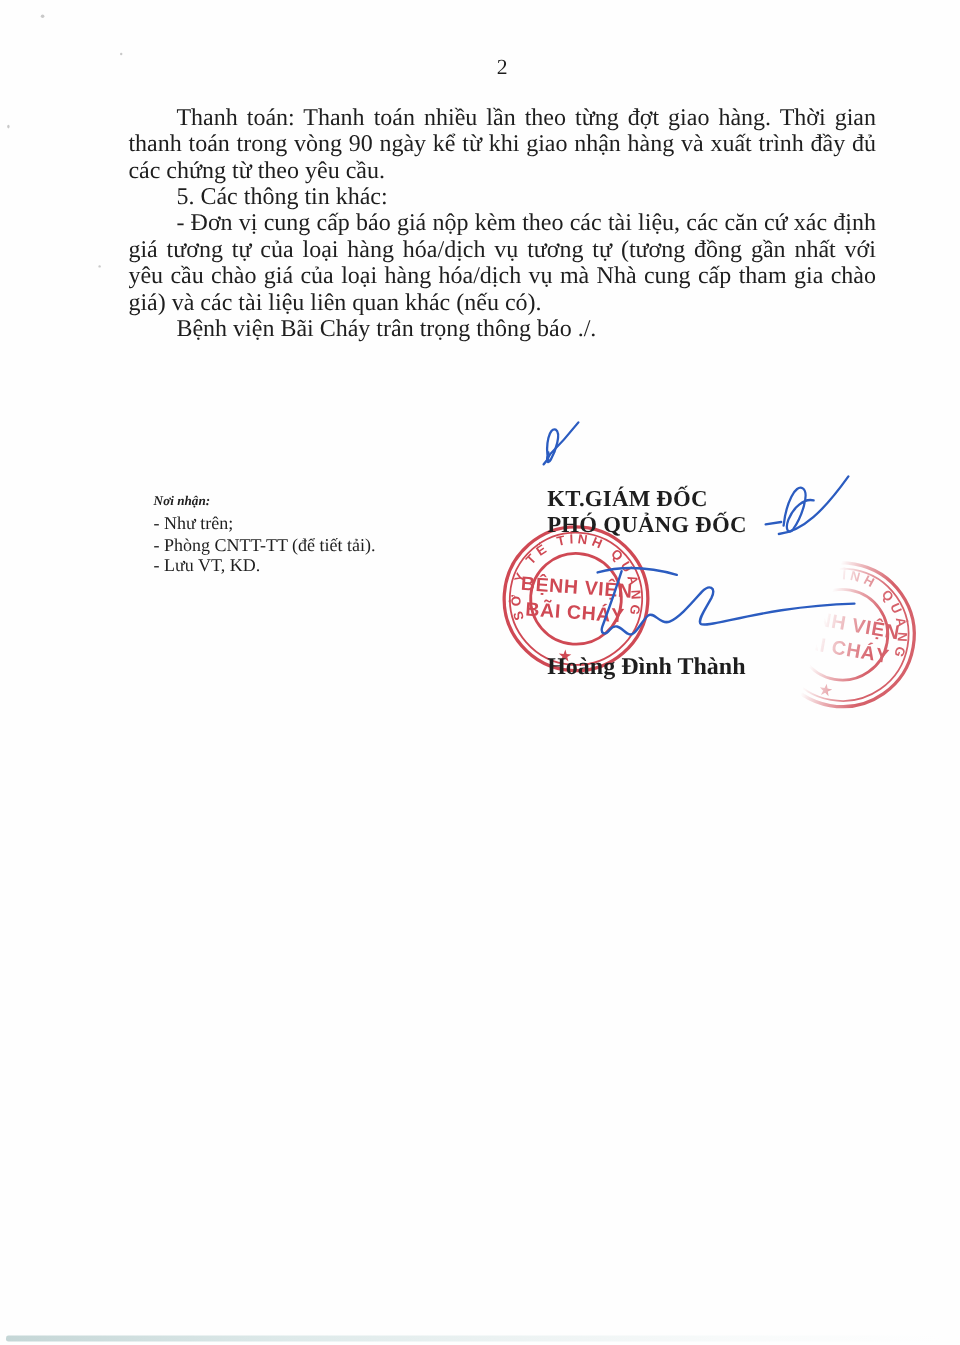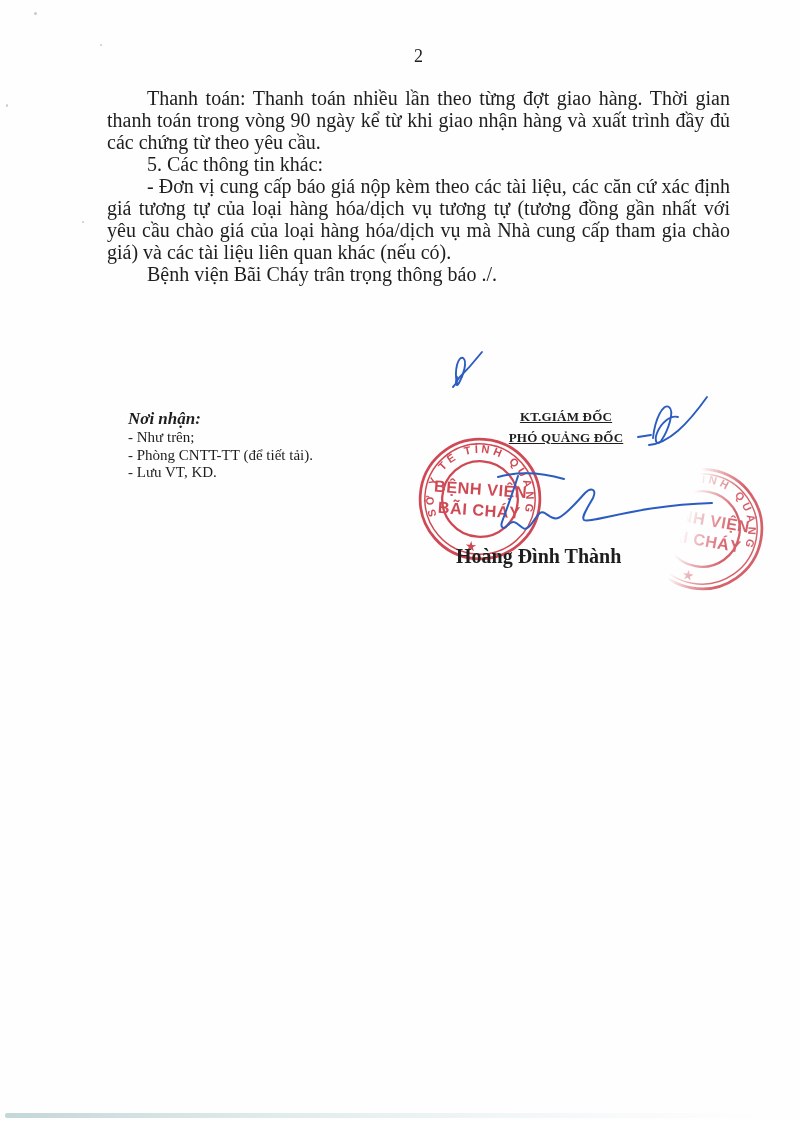--- a/index.html
+++ b/index.html
@@ -12,24 +12,24 @@
     position:absolute;left:107px;top:46px;width:623px;
     text-align:center;font-size:18px;
   }
   .body-text{
     position:absolute;left:107px;top:87px;width:623px;
     font-size:20px;line-height:22px;text-align:justify;
   }
   .body-text p{margin:0;text-indent:40px;}
   .closing-line{position:relative;margin:0;text-indent:40px;}
   .recipients{position:absolute;left:128px;top:410px;font-size:15px;line-height:17.4px;}
-  .recipients .heading{font-weight:bold;font-style:italic;font-size:17px;margin-bottom:2px;}
+  .recipients .heading{font-weight:bold;font-style:italic;font-size:11px;margin-bottom:2px;}
   .sign-titles{
-    position:absolute;left:456px;top:407px;width:220px;text-align:center;
-    font-weight:bold;font-size:13px;line-height:20.5px;z-index:6;letter-spacing:.2px;text-decoration:underline;
+    position:absolute;left:456px;top:407px;width:220px;
+    font-weight:bold;font-size:19px;line-height:20.5px;z-index:6;letter-spacing:.2px;
   }
   .signer-name{
     position:absolute;left:456px;top:545px;width:220px;text-align:left;
     font-weight:bold;font-size:20px;z-index:6;
   }
   .stamp{position:absolute;z-index:3;}
   .stamp-main{left:396px;top:415px;transform:rotate(4deg);opacity:.92;}
   .stamp-partial{
     left:618px;top:445px;transform:rotate(10deg);opacity:.8;
     -webkit-mask-image:linear-gradient(97deg,transparent 40%,rgba(0,0,0,.55) 52%,#000 65%);

